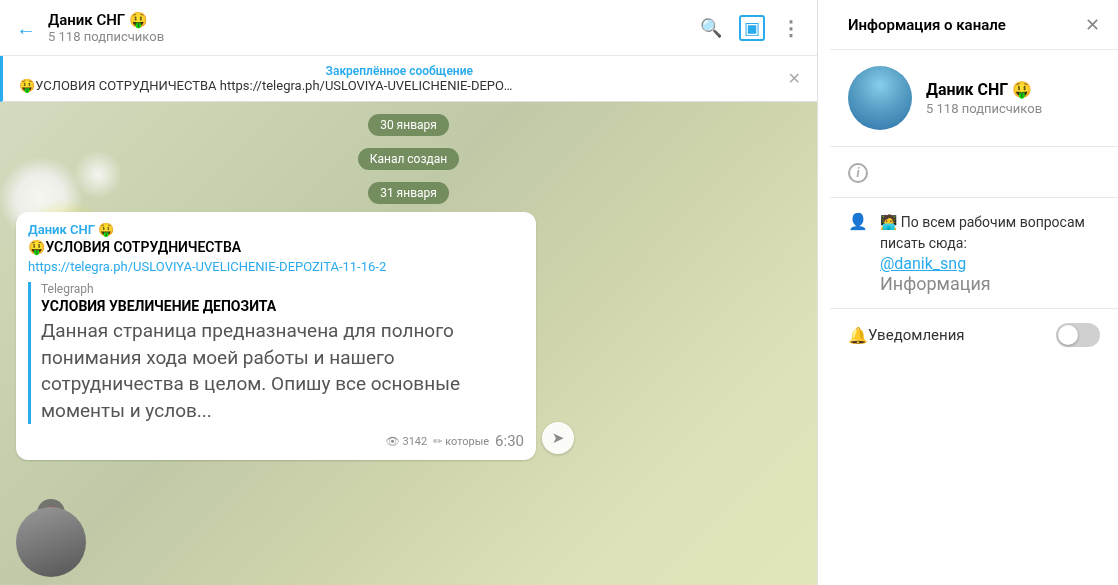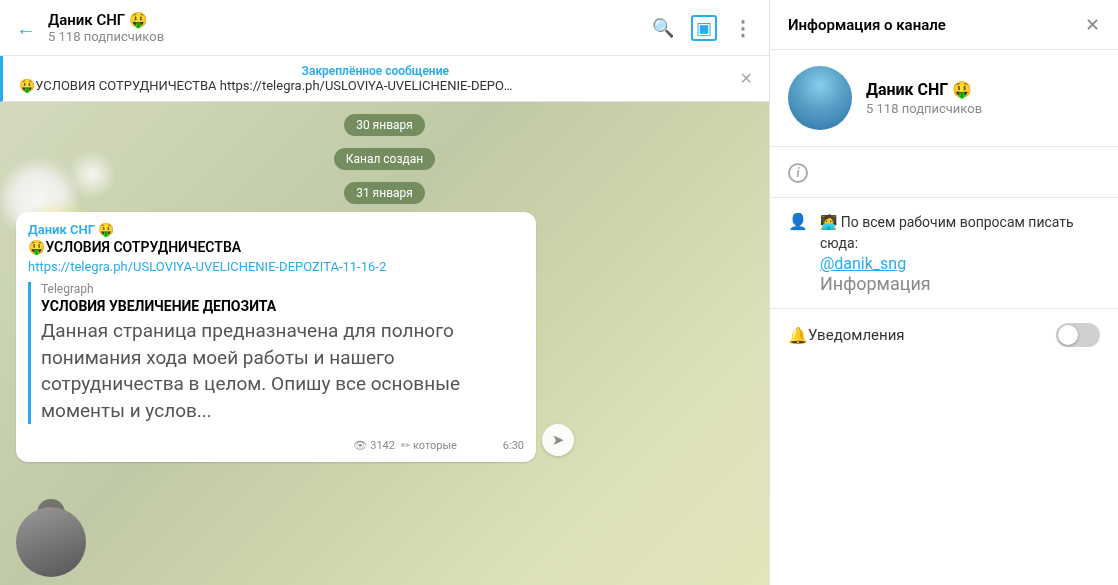--- a/index.html
+++ b/index.html
@@ -170,21 +170,21 @@
       color: #2AABEE;
       font-size: 13px;
       text-decoration: none;
       display: block;
       margin-bottom: 8px;
     }
     
     .telegraph-card {
       border-left: 3px solid #2AABEE;
       padding-left: 10px;
-      margin-bottom: 15px;
+      margin-bottom: 8px;
     }
     .telegraph-source {
       font-size: 12px;
       color: #8a8a8a;
       margin-bottom: 2px;
     }
     .telegraph-title {
       font-size: 14px;
       font-weight: 700;
       color: #000;
@@ -204,23 +204,22 @@
       margin-top: 4px;
     }
     .msg-views {
       font-size: 11px;
       color: #8a8a8a;
       display: flex;
       align-items: center;
       gap: 3px;
     }
     .msg-time {
-      font-size: 11px;
-      color: #8a8a8a;
-      margin-left: 40px;
+      font-size: 15px;
+      color: #8a8a8a;
     }
     .msg-edited {
       font-size: 11px;
       color: #8a8a8a;
     }
     
     .forward-btn {
       position: absolute;
       right: -36px;
       bottom: 8px;
@@ -268,25 +267,26 @@
       border-radius: 50%;
       display: flex;
       align-items: center;
       justify-content: center;
       color: #fff;
       font-size: 13px;
     }
 
     
     .right-panel {
-      width: 348px;
+      width: 300px;
       background: #fff;
       display: flex;
       flex-direction: column;
       overflow-y: auto;
+      padding-left: 12px;
     }
 
     .right-header {
       display: flex;
       align-items: center;
       justify-content: space-between;
       padding: 14px 18px;
       border-bottom: 1px solid #e8e8e8;
     }
     .right-header-title {

